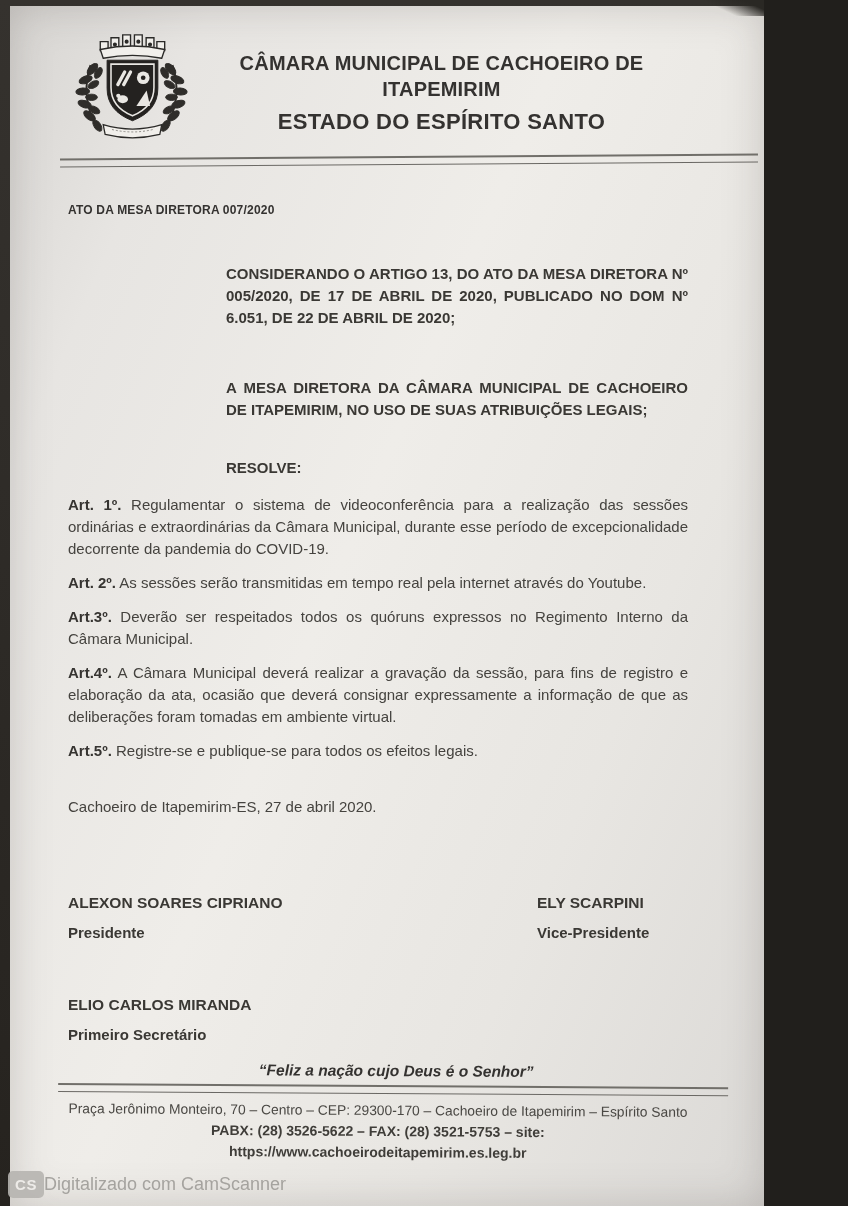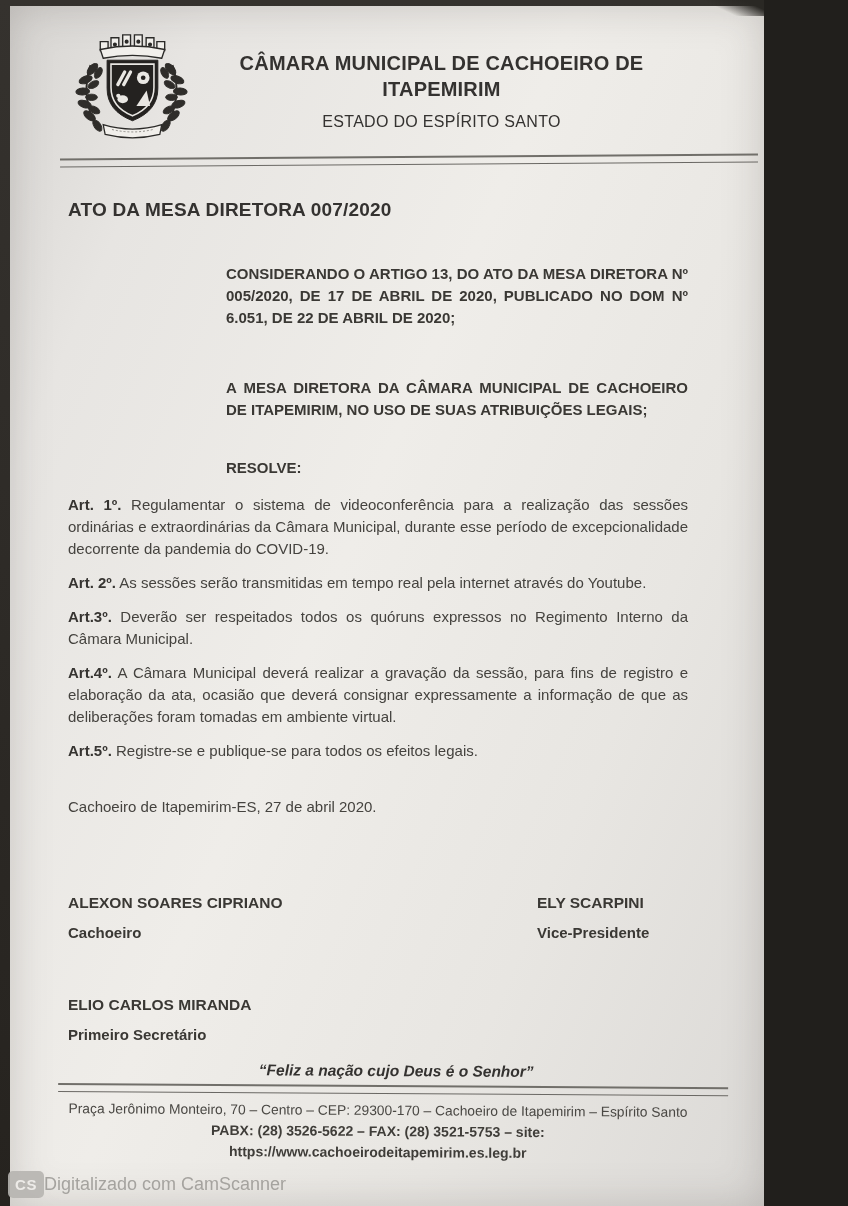--- a/index.html
+++ b/index.html
@@ -12,26 +12,26 @@
   .photo::after{content:"";position:absolute;top:0;right:0;width:70px;height:16px;
     background:linear-gradient(205deg,#2a2824 20%,transparent 60%);}
   .content{position:relative;box-sizing:border-box;width:100%;height:100%;
     padding:22px 76px 0 58px;color:#45433f;font-size:15px;line-height:22px;}
 
   
   .hdr{display:flex;align-items:flex-start;height:128px;}
   .emblem{width:127px;height:122px;flex:0 0 127px;}
   .titles{flex:1;text-align:center;padding-top:22px;color:#343230;}
   .org{font-weight:700;font-size:20px;line-height:26px;letter-spacing:.2px;}
-  .state{font-weight:400;font-size:16px;line-height:24px;margin-top:8px;letter-spacing:.3px;}
+  .state{font-weight:700;font-size:22px;line-height:24px;margin-top:8px;letter-spacing:.3px;}
 
   .drule{height:6px;border-top:2px solid #716f6a;border-bottom:1.6px solid #6a6864;}
   .hdr-rule{margin:0 -70px 0 -8px;transform:rotate(-.4deg);}
 
-  .doc-title{margin:34px 0 0;font-size:19px;font-weight:700;color:#343230;letter-spacing:.2px;}
+  .doc-title{margin:34px 0 0;font-size:12px;font-weight:700;color:#343230;letter-spacing:.2px;}
 
   .ind{margin-left:158px;}
   .bold{font-weight:700;color:#3a3834;}
   .just{text-align:justify;}
   .consid{margin-top:42px;}
   .pre{margin-top:48px;}
   .resolve{margin-top:36px;}
 
   .art{margin:12px 0 0;}
   .art:first-of-type{margin-top:16px;}
@@ -147,21 +147,21 @@
       <p class="art just"><b>Art. 2º.</b> <span>As sessões serão transmitidas em tempo real pela internet através do Youtube.</span></p>
       <p class="art just"><b>Art.3º.</b> <span>Deverão ser respeitados todos os quóruns expressos no Regimento Interno da Câmara Municipal.</span></p>
       <p class="art just"><b>Art.4º.</b> <span>A Câmara Municipal deverá realizar a gravação da sessão, para fins de registro e elaboração da ata, ocasião que deverá consignar expressamente a informação de que as deliberações foram tomadas em ambiente virtual.</span></p>
       <p class="art just"><b>Art.5º.</b> <span>Registre-se e publique-se para todos os efeitos legais.</span></p>
 
       <p class="dateline">Cachoeiro de Itapemirim-ES, 27 de abril 2020.</p>
 
       <div class="sig-row sig-row1">
         <div>
           <div class="sig-name">ALEXON SOARES CIPRIANO</div>
-          <div class="sig-role">Cachoeiro</div>
+          <div class="sig-role">Presidente</div>
         </div>
         <div class="sig-right">
           <div class="sig-name">ELY SCARPINI</div>
           <div class="sig-role">Vice-Presidente</div>
         </div>
       </div>
 
       <div class="sig-row sig-row2">
         <div>
           <div class="sig-name">ELIO CARLOS MIRANDA</div>

